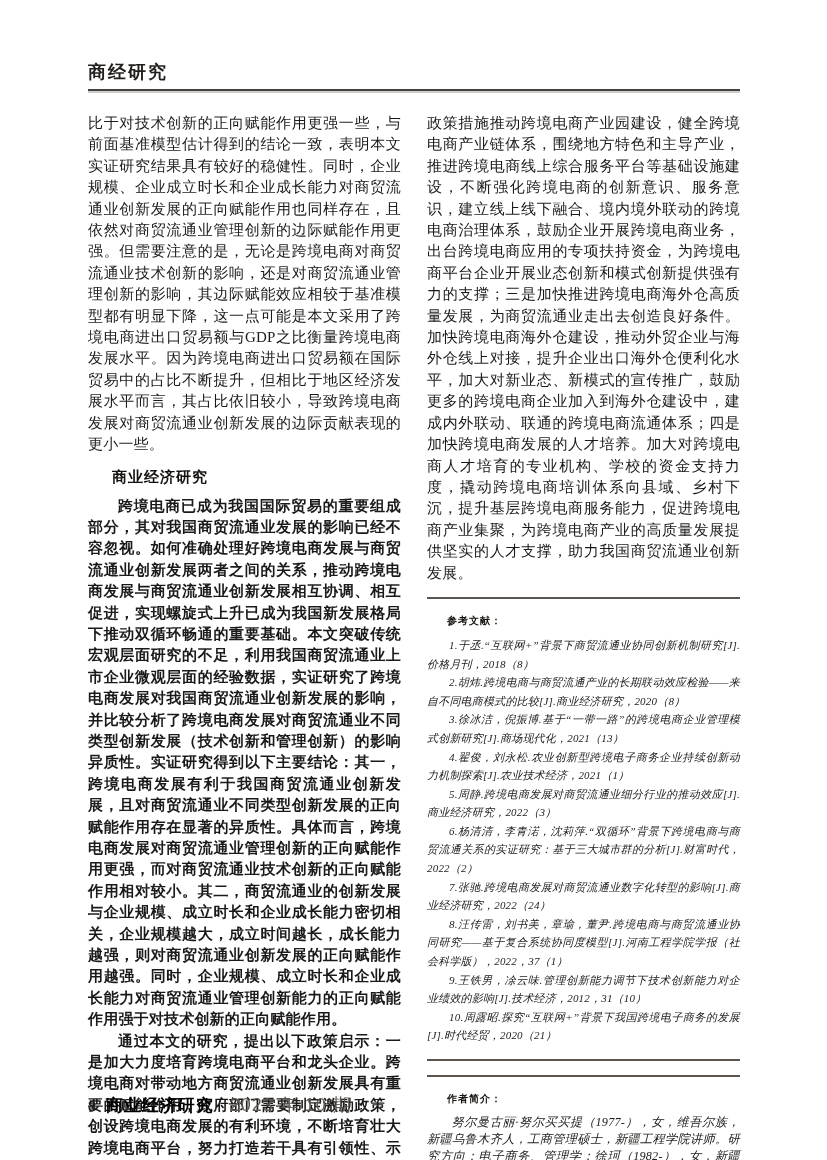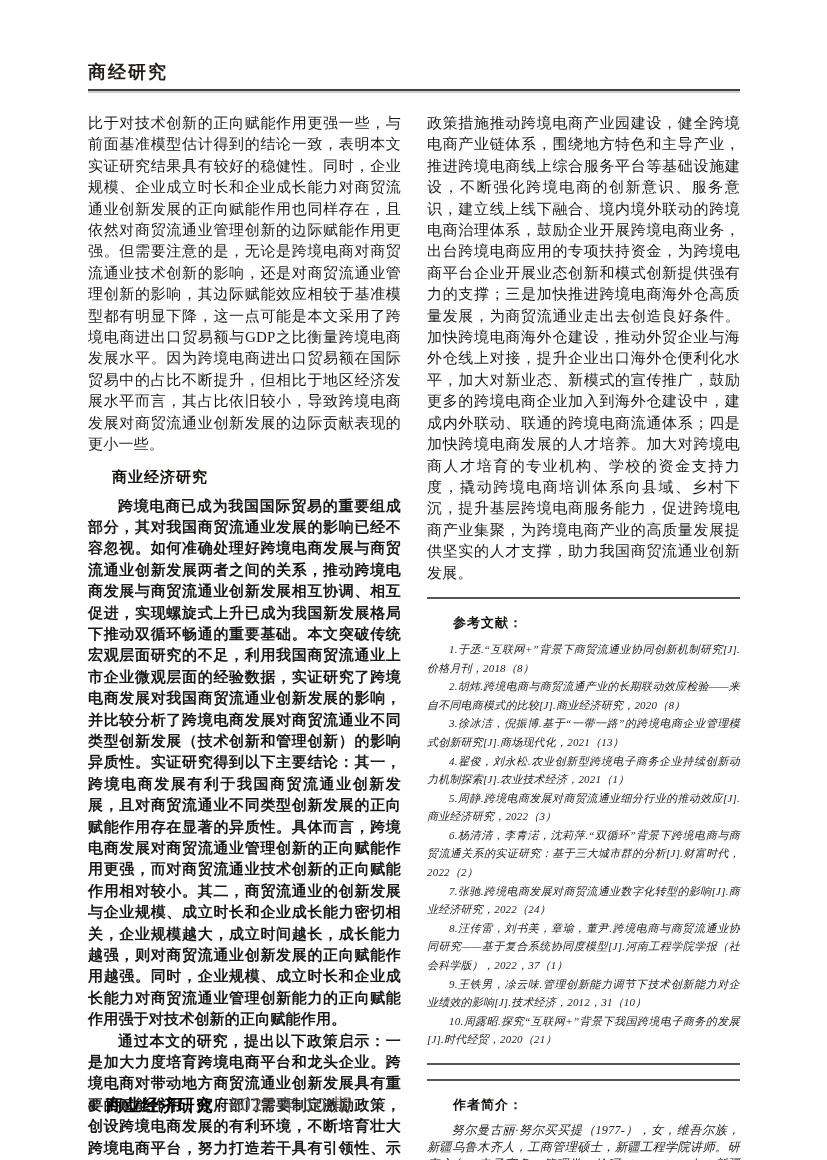--- a/index.html
+++ b/index.html
@@ -38,21 +38,21 @@
   .sec-heading{
     font-family:"Liberation Sans","DejaVu Sans",sans-serif;
     font-weight:bold;font-size:15px;color:#16130f;
     margin:12px 0 9px 1.6em;letter-spacing:1px;
   }
   
   .rule{height:2px;background:#5a5550;}
   .rule-refs-top{margin-top:13px;}
   .mini-heading{
     font-family:"Liberation Sans","DejaVu Sans",sans-serif;
-    font-weight:bold;font-size:13px;color:#16130f;
+    font-weight:bold;font-size:10px;color:#16130f;
     margin:15px 0 8px 2em;letter-spacing:1px;
   }
   .ref{
     font-size:11px;line-height:18.6px;
     font-style:italic;text-align:justify;text-indent:2em;
     color:#24211f;letter-spacing:.2px;
   }
   .rule-double-a{margin-top:14px;}
   .rule-double-b{margin-top:14px;}
   .bio{

